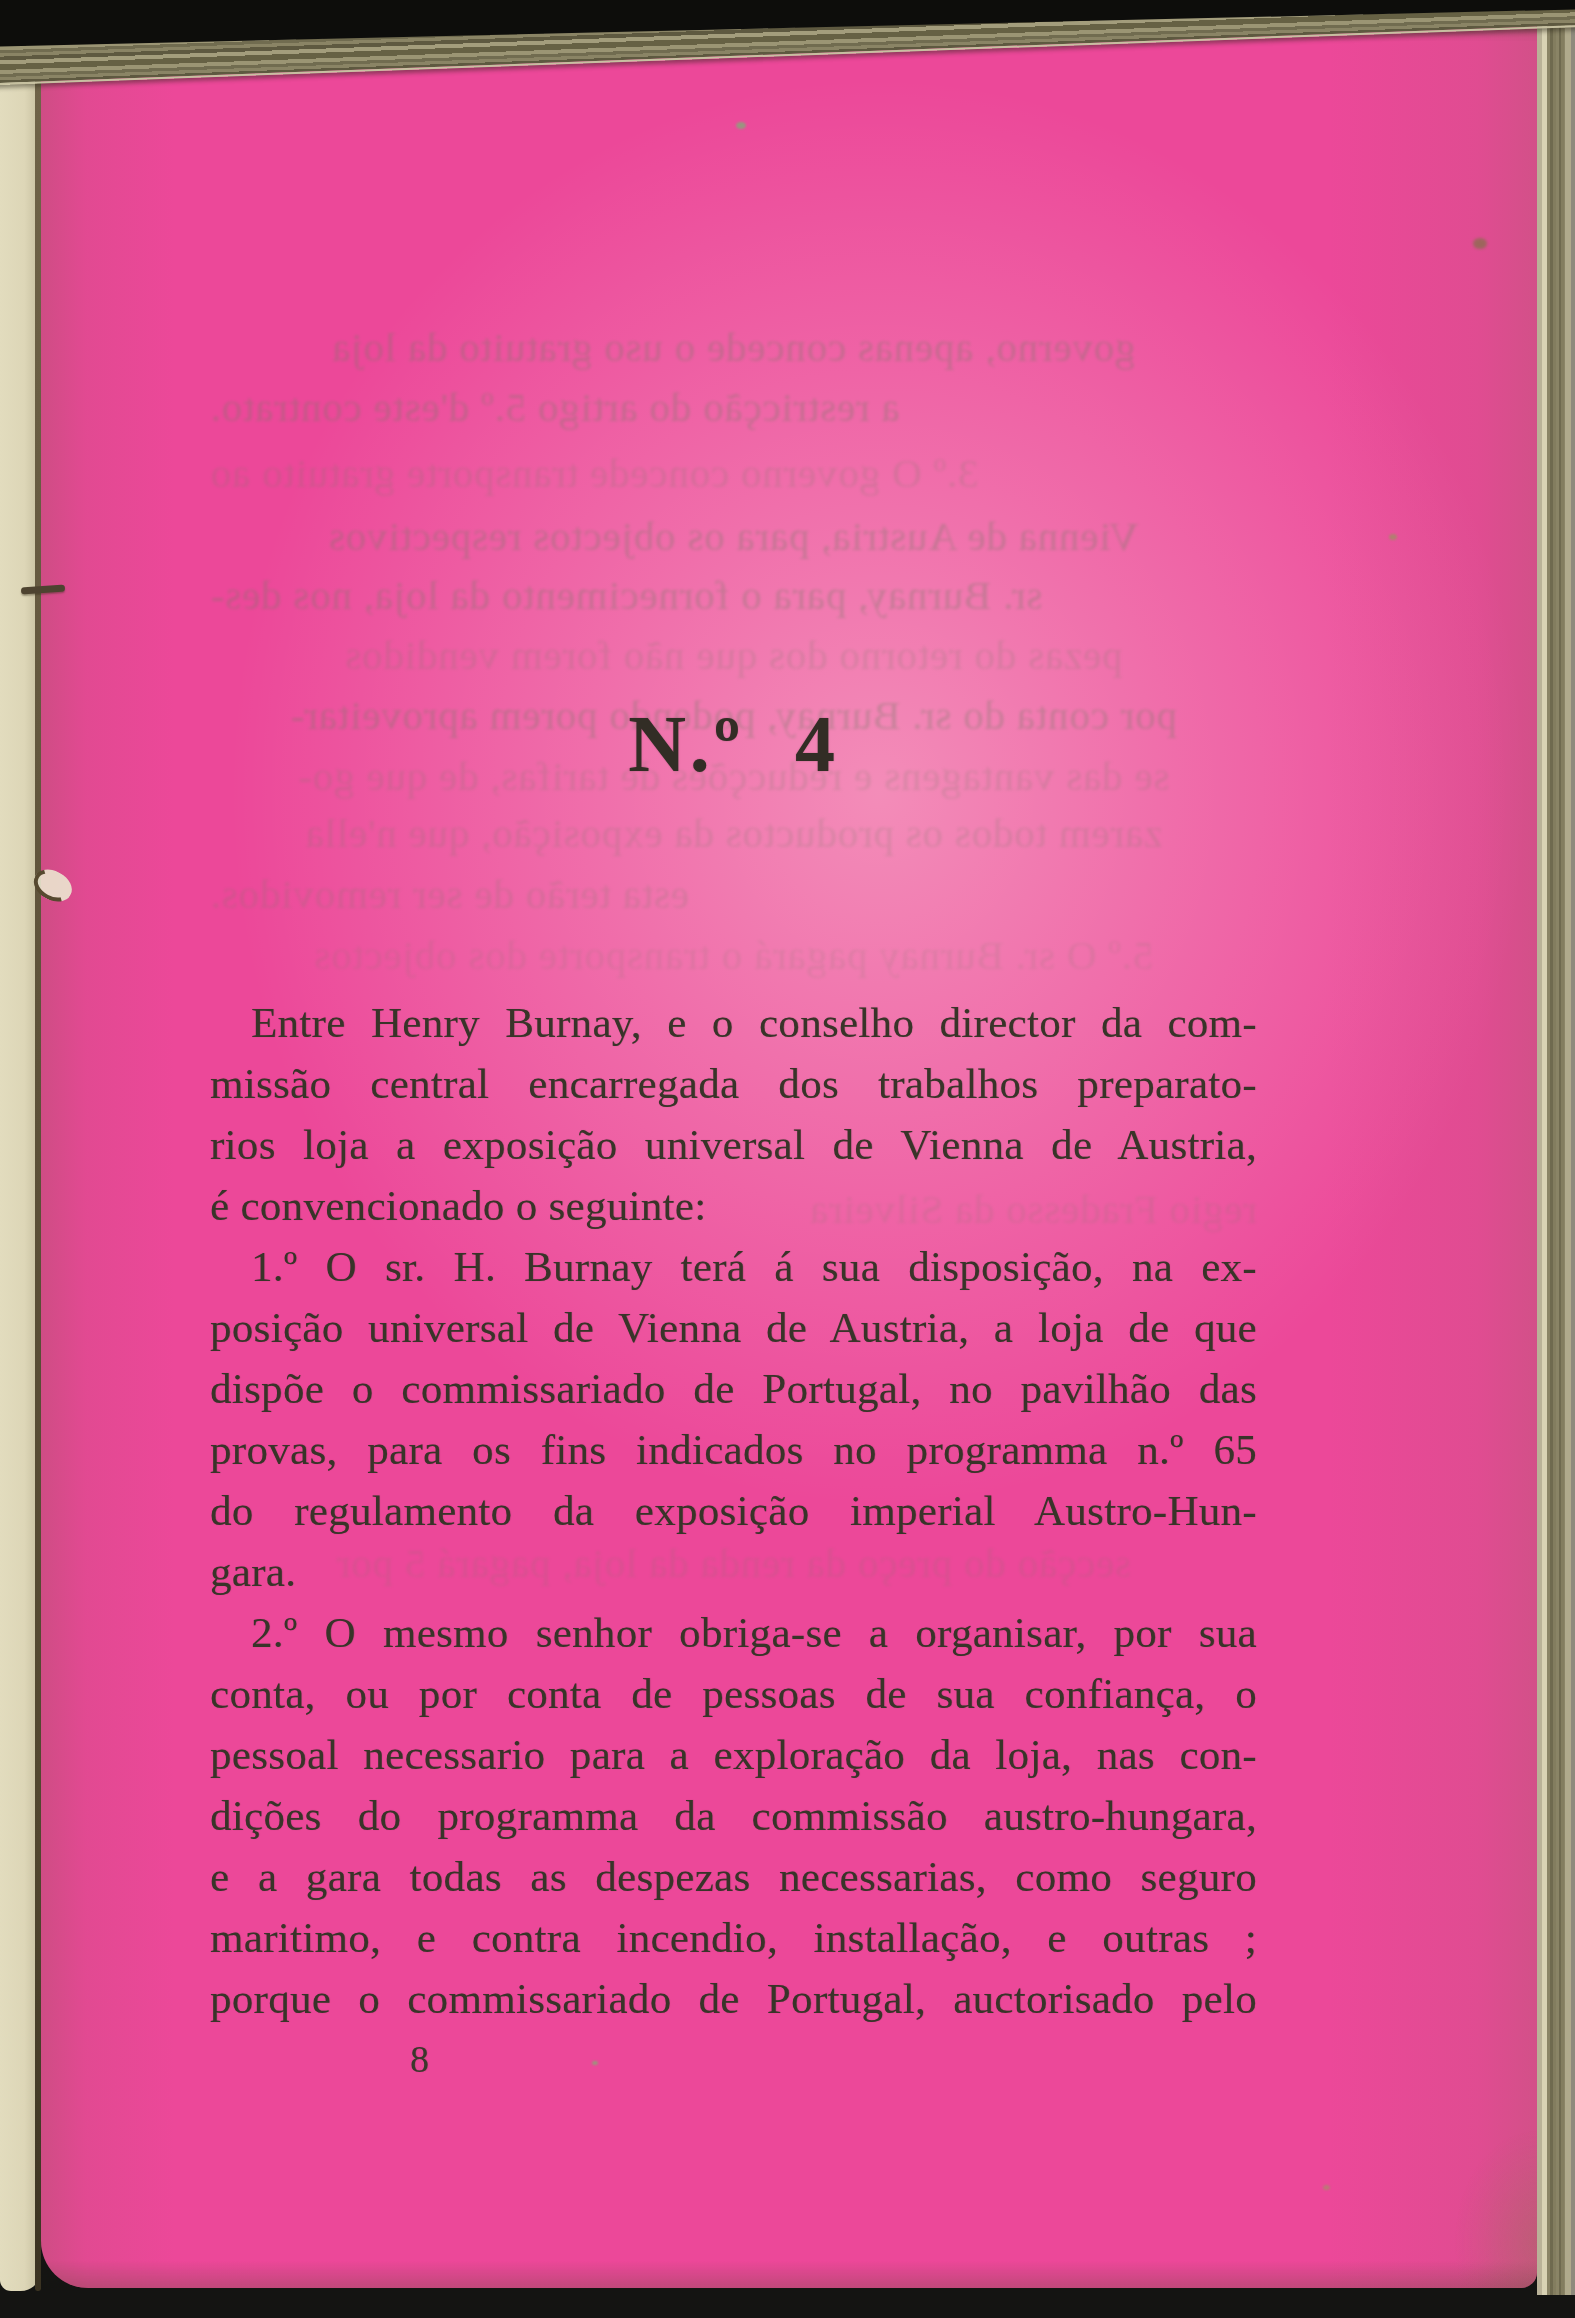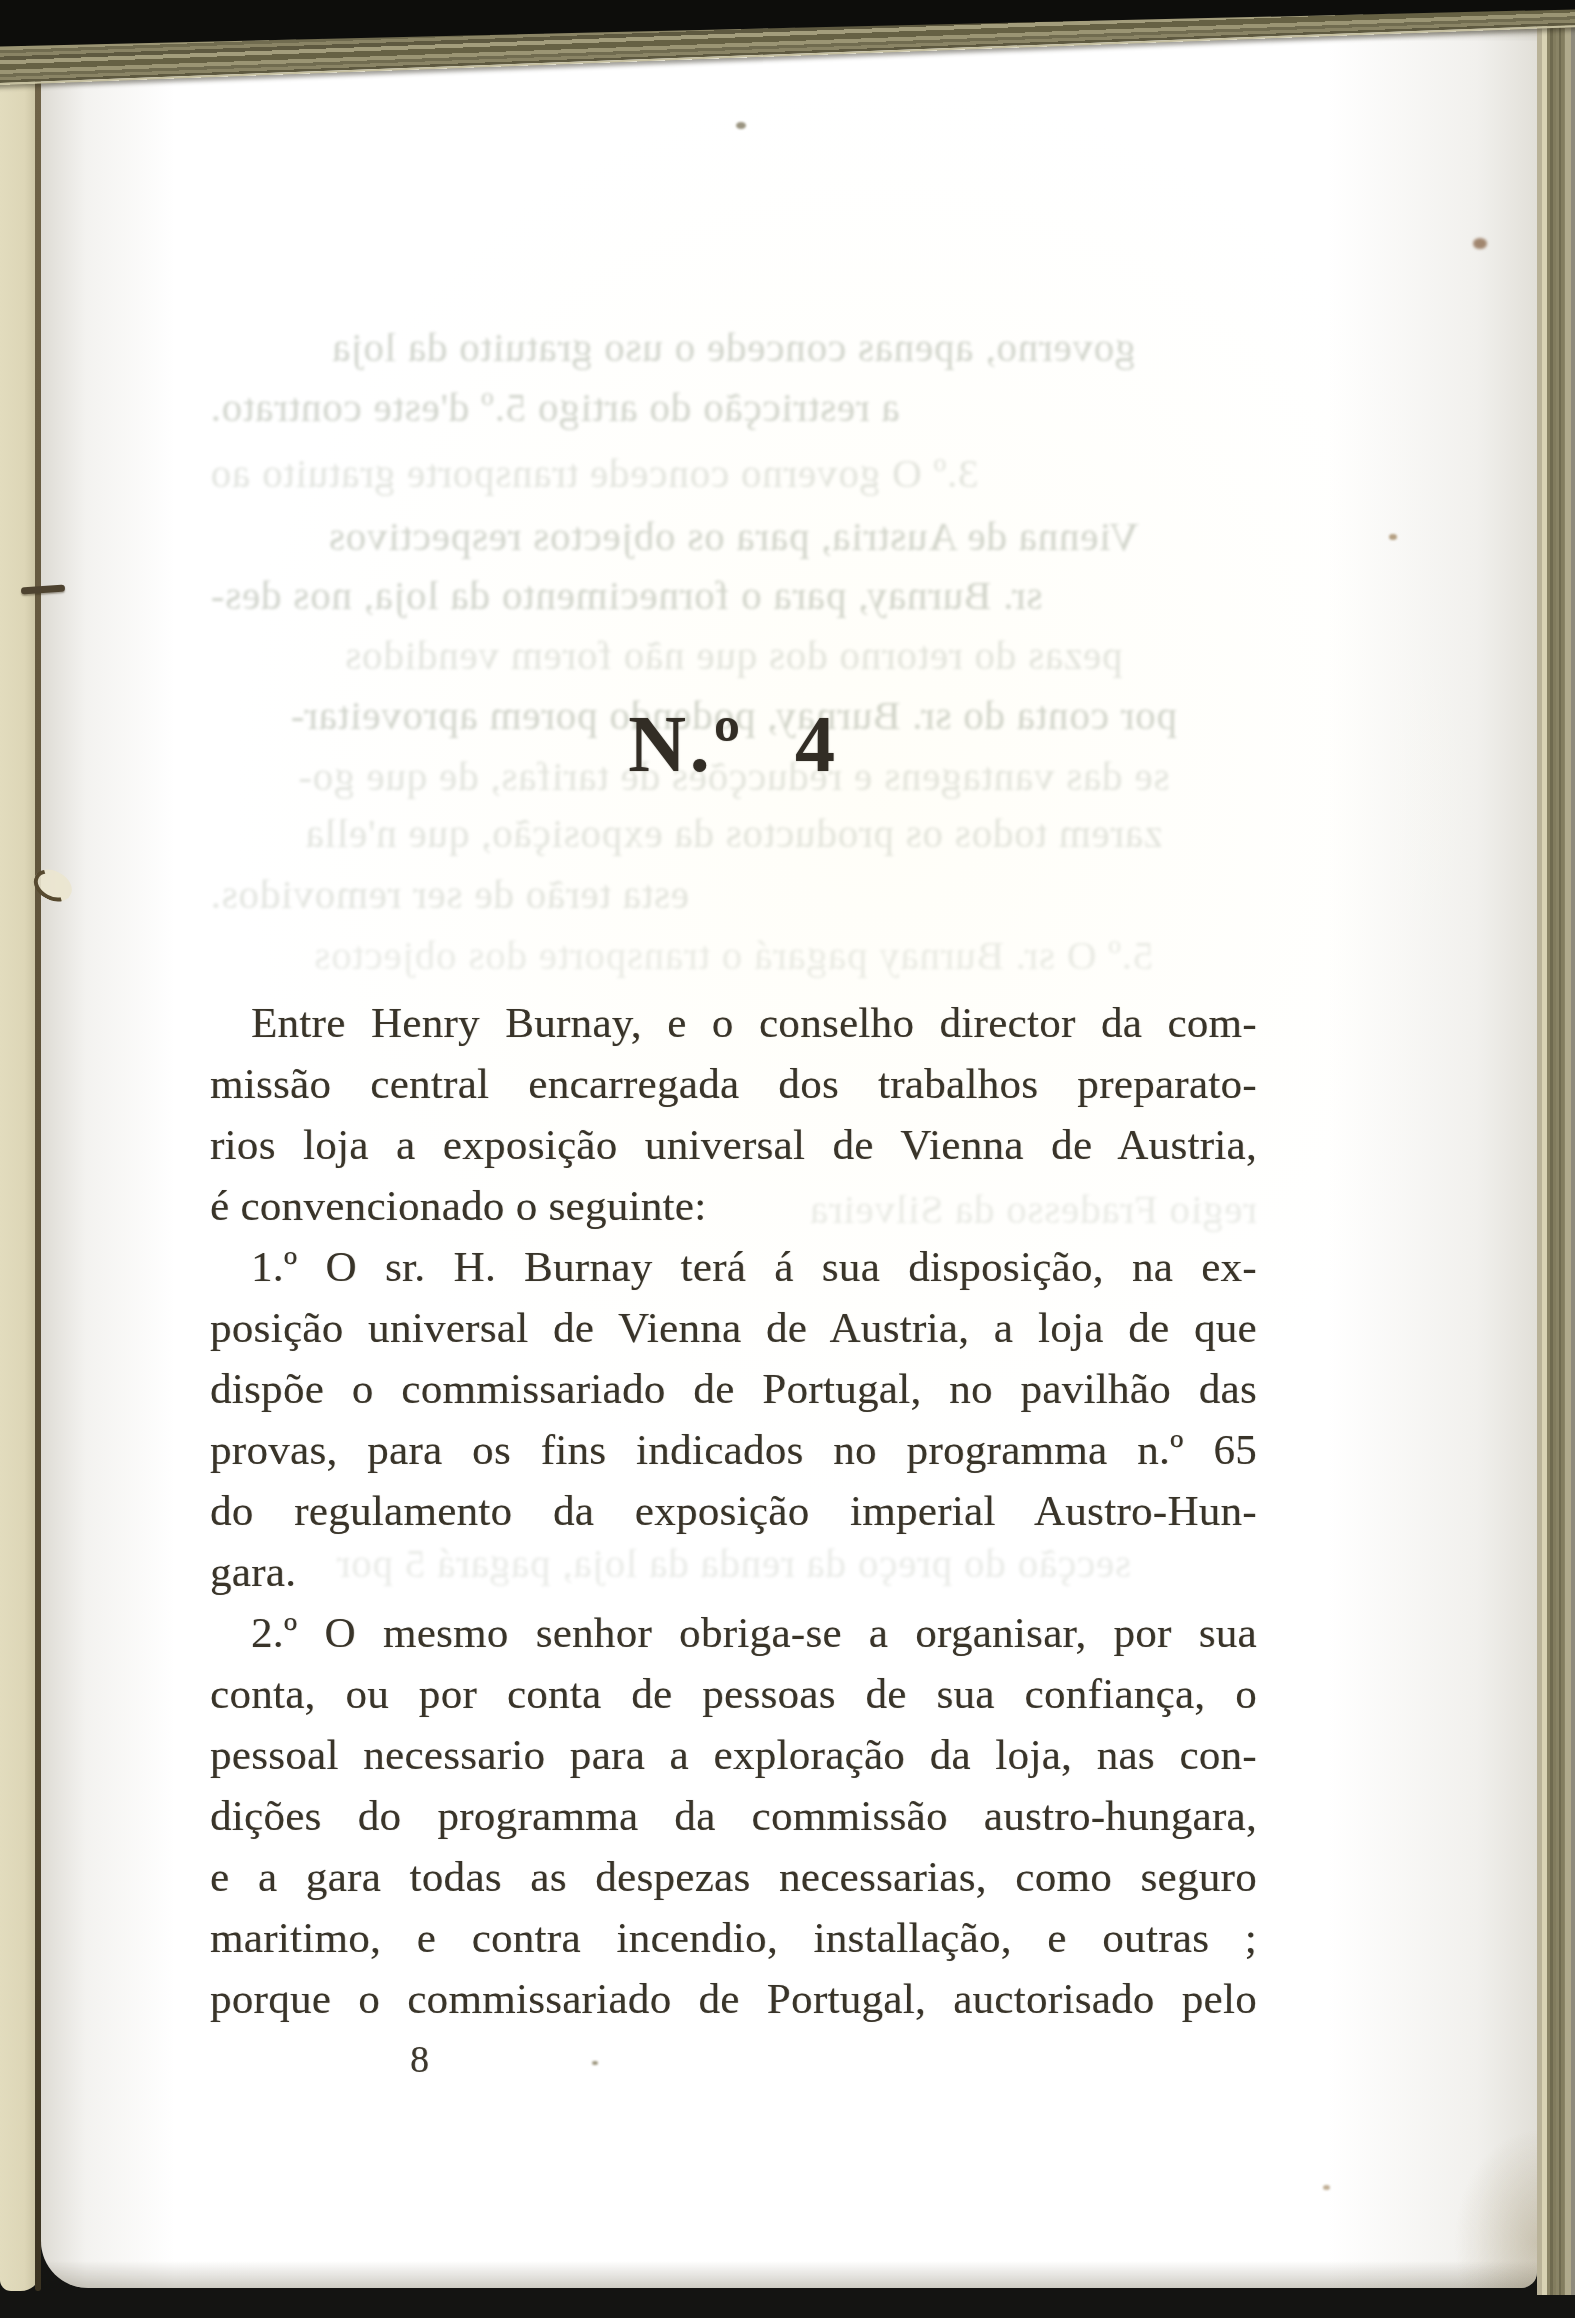--- a/index.html
+++ b/index.html
@@ -12,21 +12,21 @@
   }
   
   #facing-sliver{
     position:absolute;left:0;top:46px;width:41px;height:2245px;
     background:linear-gradient(90deg,#e2dcbe 0%,#ddd6b7 60%,#c9c2a2 92%,#b3ab8c 100%);
     border-radius:0 0 20.5px 11px;
   }
   
   #page{
     position:absolute;left:41px;top:20.5px;width:1496px;height:2267px;
-    background:#ffffff;
+    background:#ec4899;
     border-radius:4.7px 7.9px 15.8px 47px;
   }
   .shade{position:absolute;inset:0;border-radius:inherit;pointer-events:none;}
   #shade-gutter{
     background:linear-gradient(90deg,rgba(104,92,60,.22) 0,rgba(104,92,60,.08) 3%,rgba(104,92,60,0) 9%,rgba(104,92,60,0) 86%,rgba(120,110,78,.10) 96%,rgba(120,110,78,.22) 100%);
   }
   #shade-center{
     background:radial-gradient(ellipse 62% 45% at 56% 34%,rgba(255,252,236,.38),rgba(255,252,236,0) 70%);
   }
   #shade-edges{

